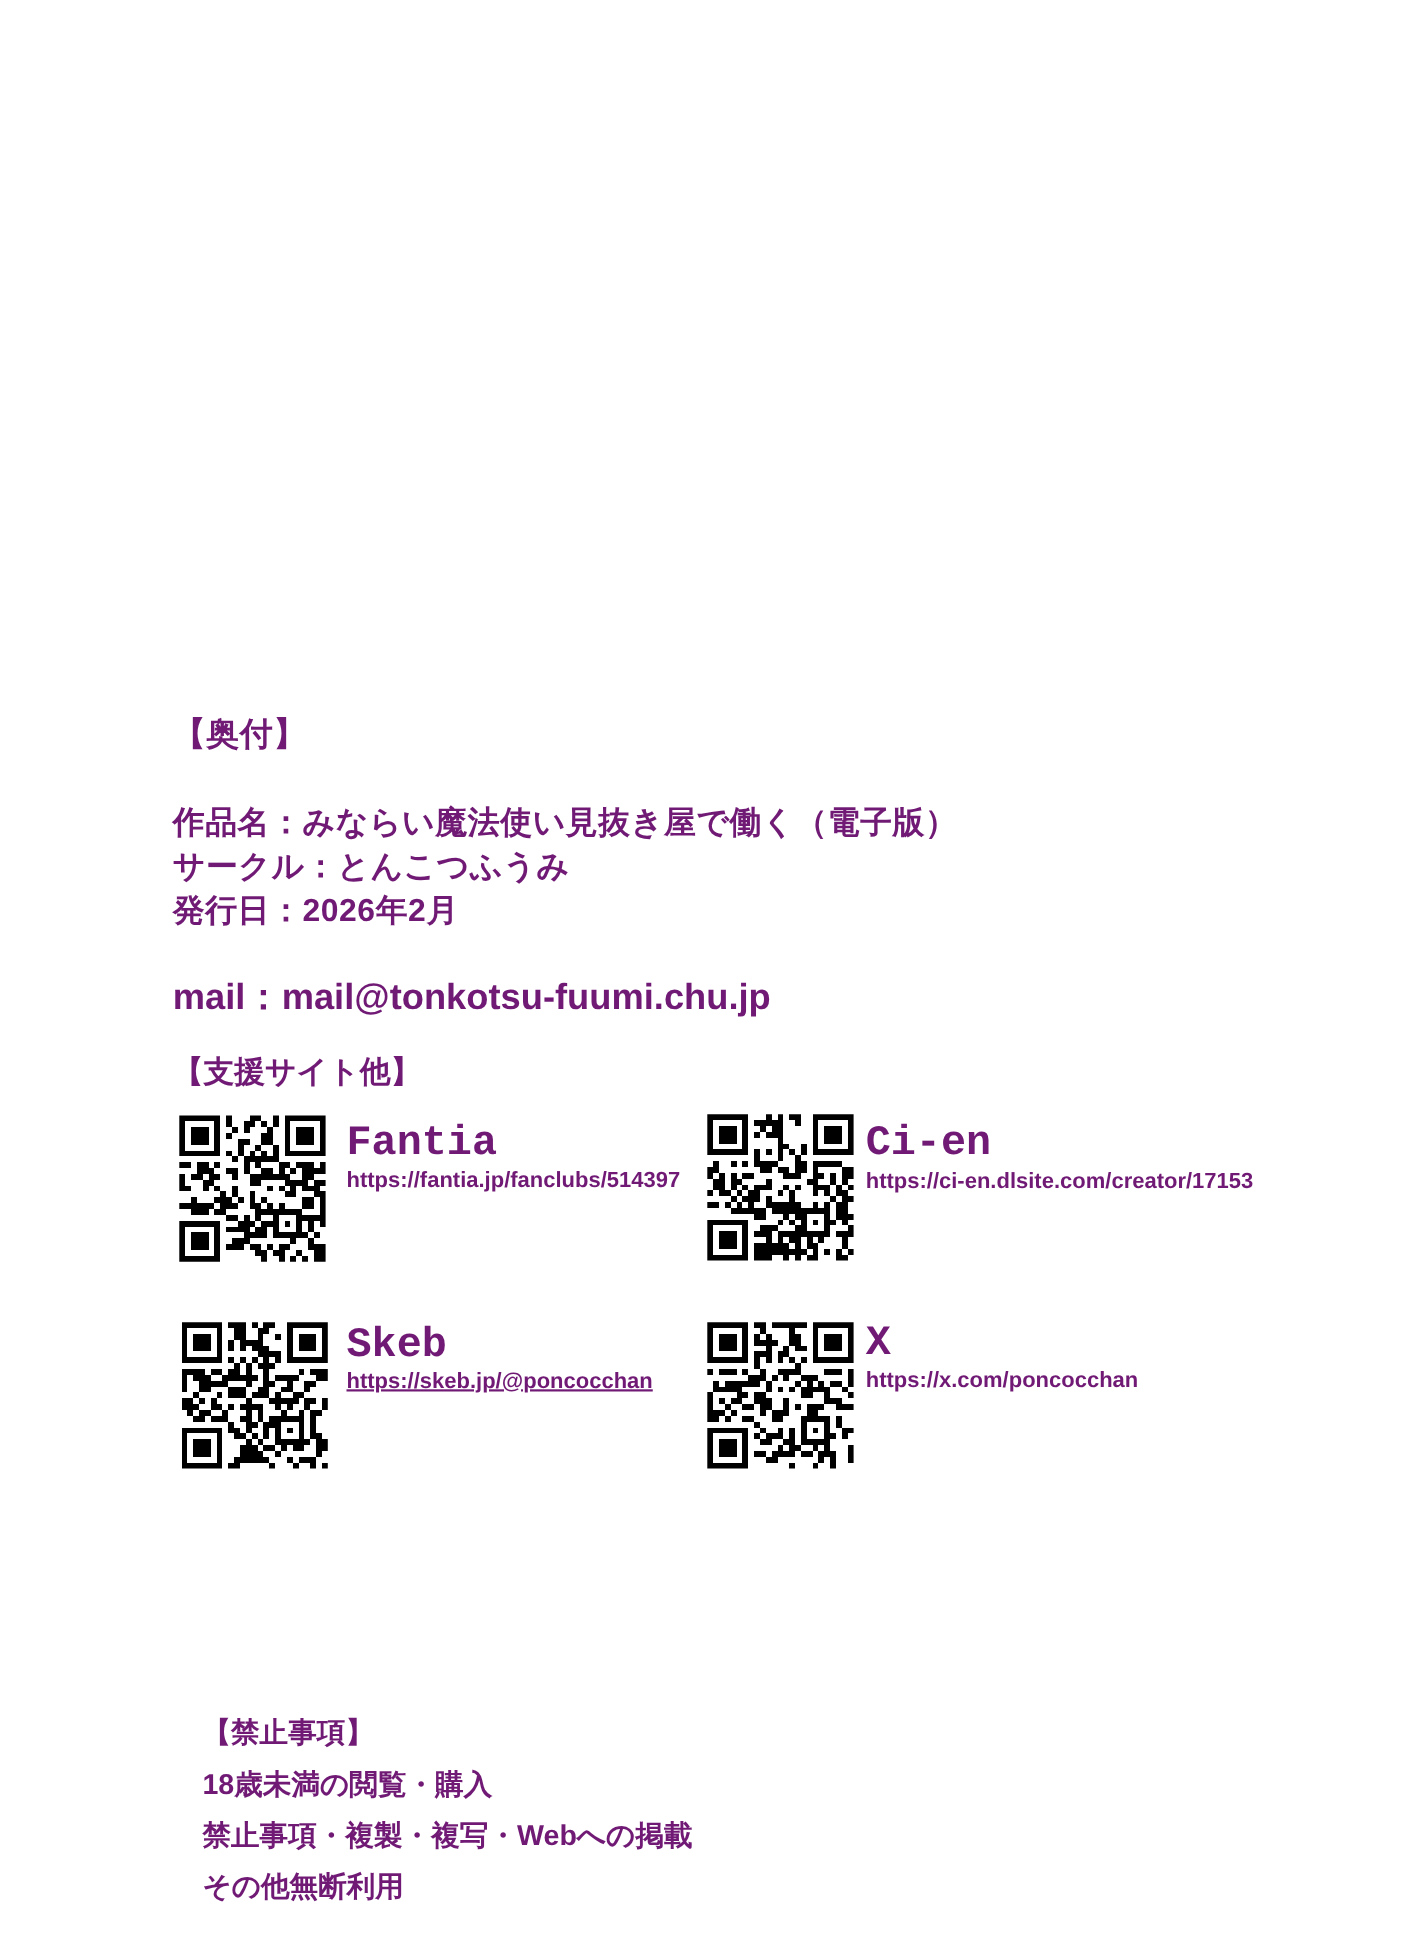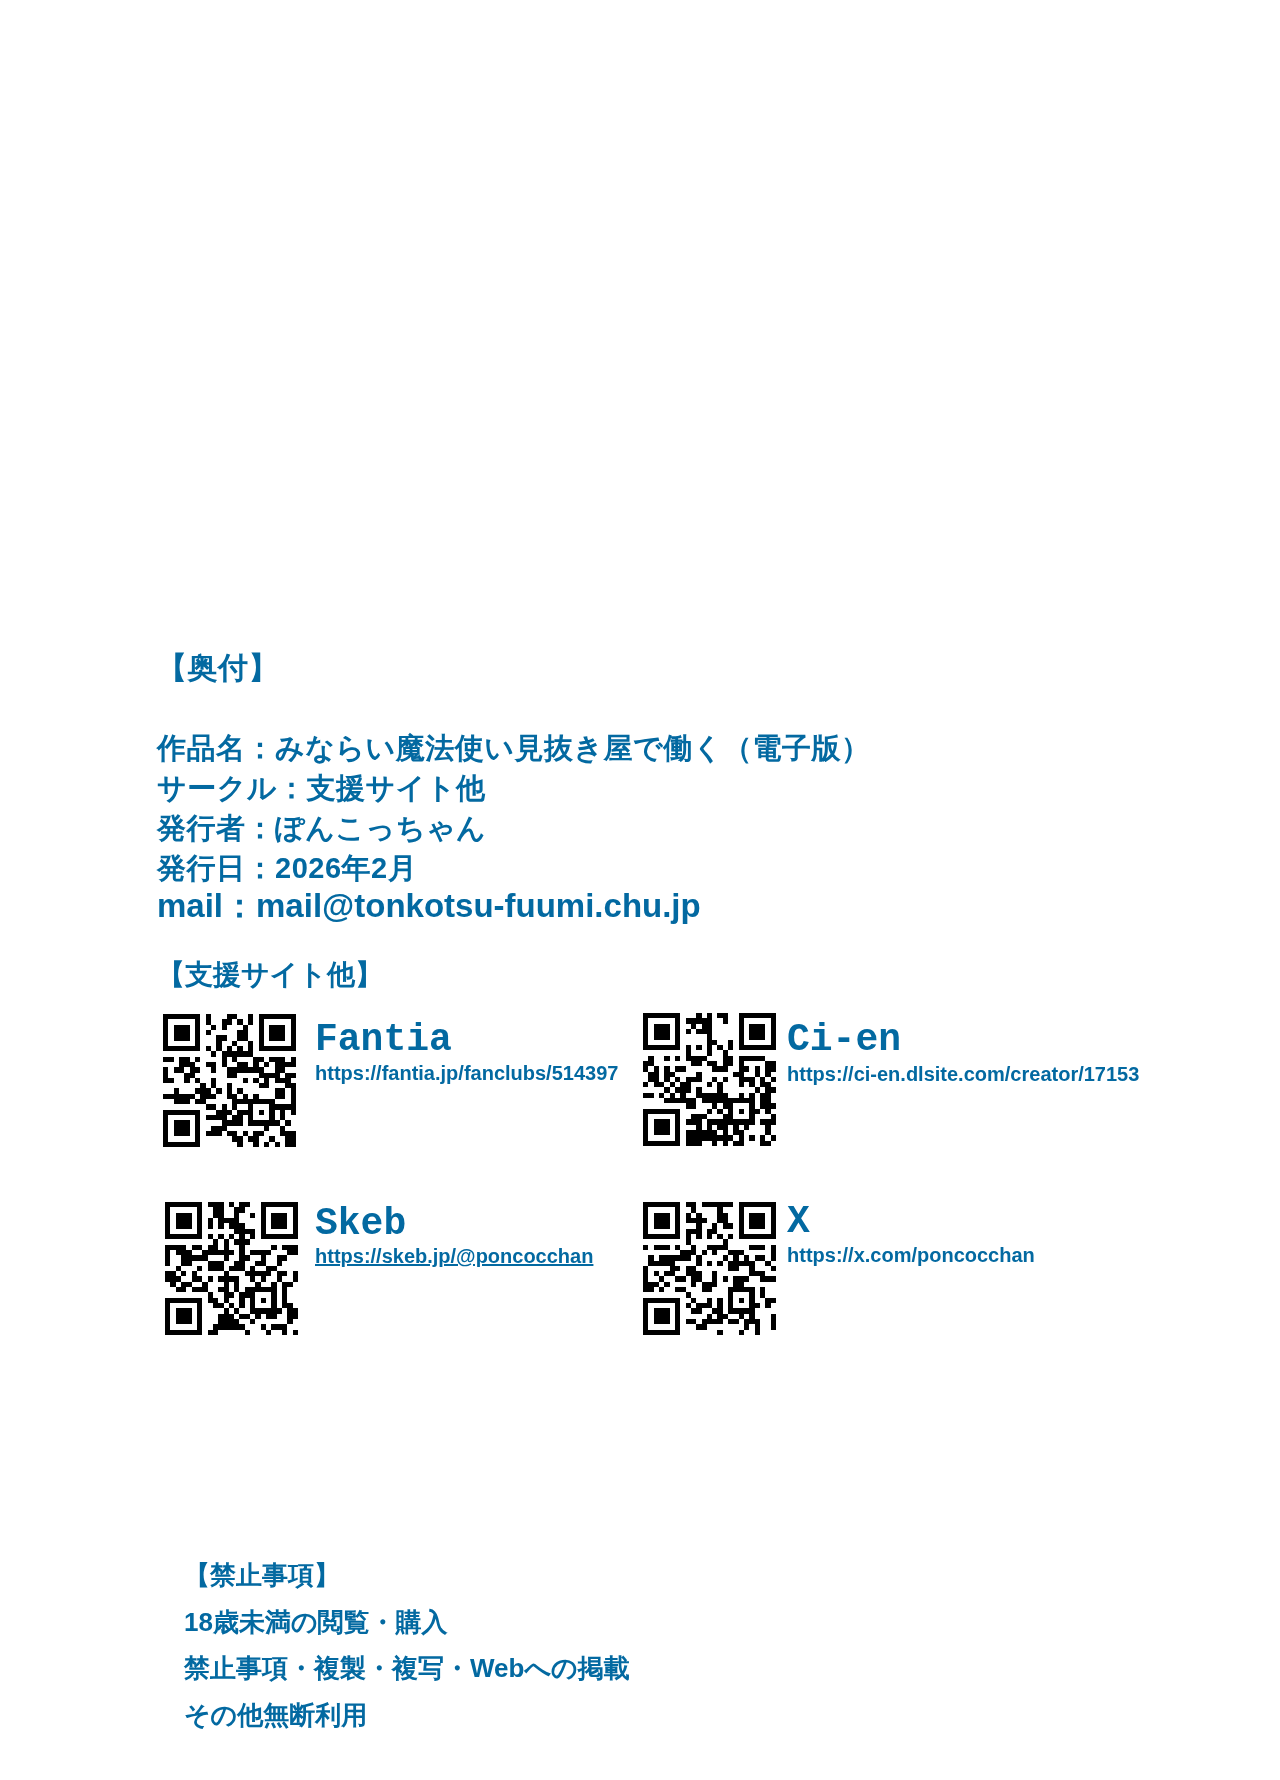--- a/index.html
+++ b/index.html
@@ -1,20 +1,20 @@
 <!DOCTYPE html>
 <html><head>
 <meta charset="utf-8">
 <style>
   html,body{margin:0;padding:0;background:#ffffff;}
   #page{
     position:relative;
     width:1280px;height:1780px;
     background:#ffffff;
-    color:#0369a1;
+    color:#701a75;
     font-family:"Liberation Sans","DejaVu Sans",sans-serif;
     font-weight:bold;
     overflow:hidden;
   }
   .abs{position:absolute;}
   .colophon-heading{
     left:157px;top:650px;
     font-size:30px;line-height:36px;
     letter-spacing:0.5px;
   }
@@ -55,22 +55,21 @@
 </style>
 </head>
 <body>
 
 <div id="page">
 
   <div class="abs colophon-heading">【奥付】</div>
 
   <div class="abs colophon-info">
     <div>作品名：みならい魔法使い見抜き屋で働く（電子版）</div>
-    <div>サークル：支援サイト他</div>
-    <div>発行者：ぽんこっちゃん</div>
+    <div>サークル：とんこつふうみ</div>
     <div>発行日：2026年2月</div>
   </div>
 
   <div class="abs mail-line">mail：mail@tonkotsu-fuumi.chu.jp</div>
 
   <div class="abs support-heading">【支援サイト他】</div>
 
   <div>
     <div class="abs qr" style="left:163px;top:1014px;">
         <svg viewBox="0 0 25 25" shape-rendering="crispEdges">

